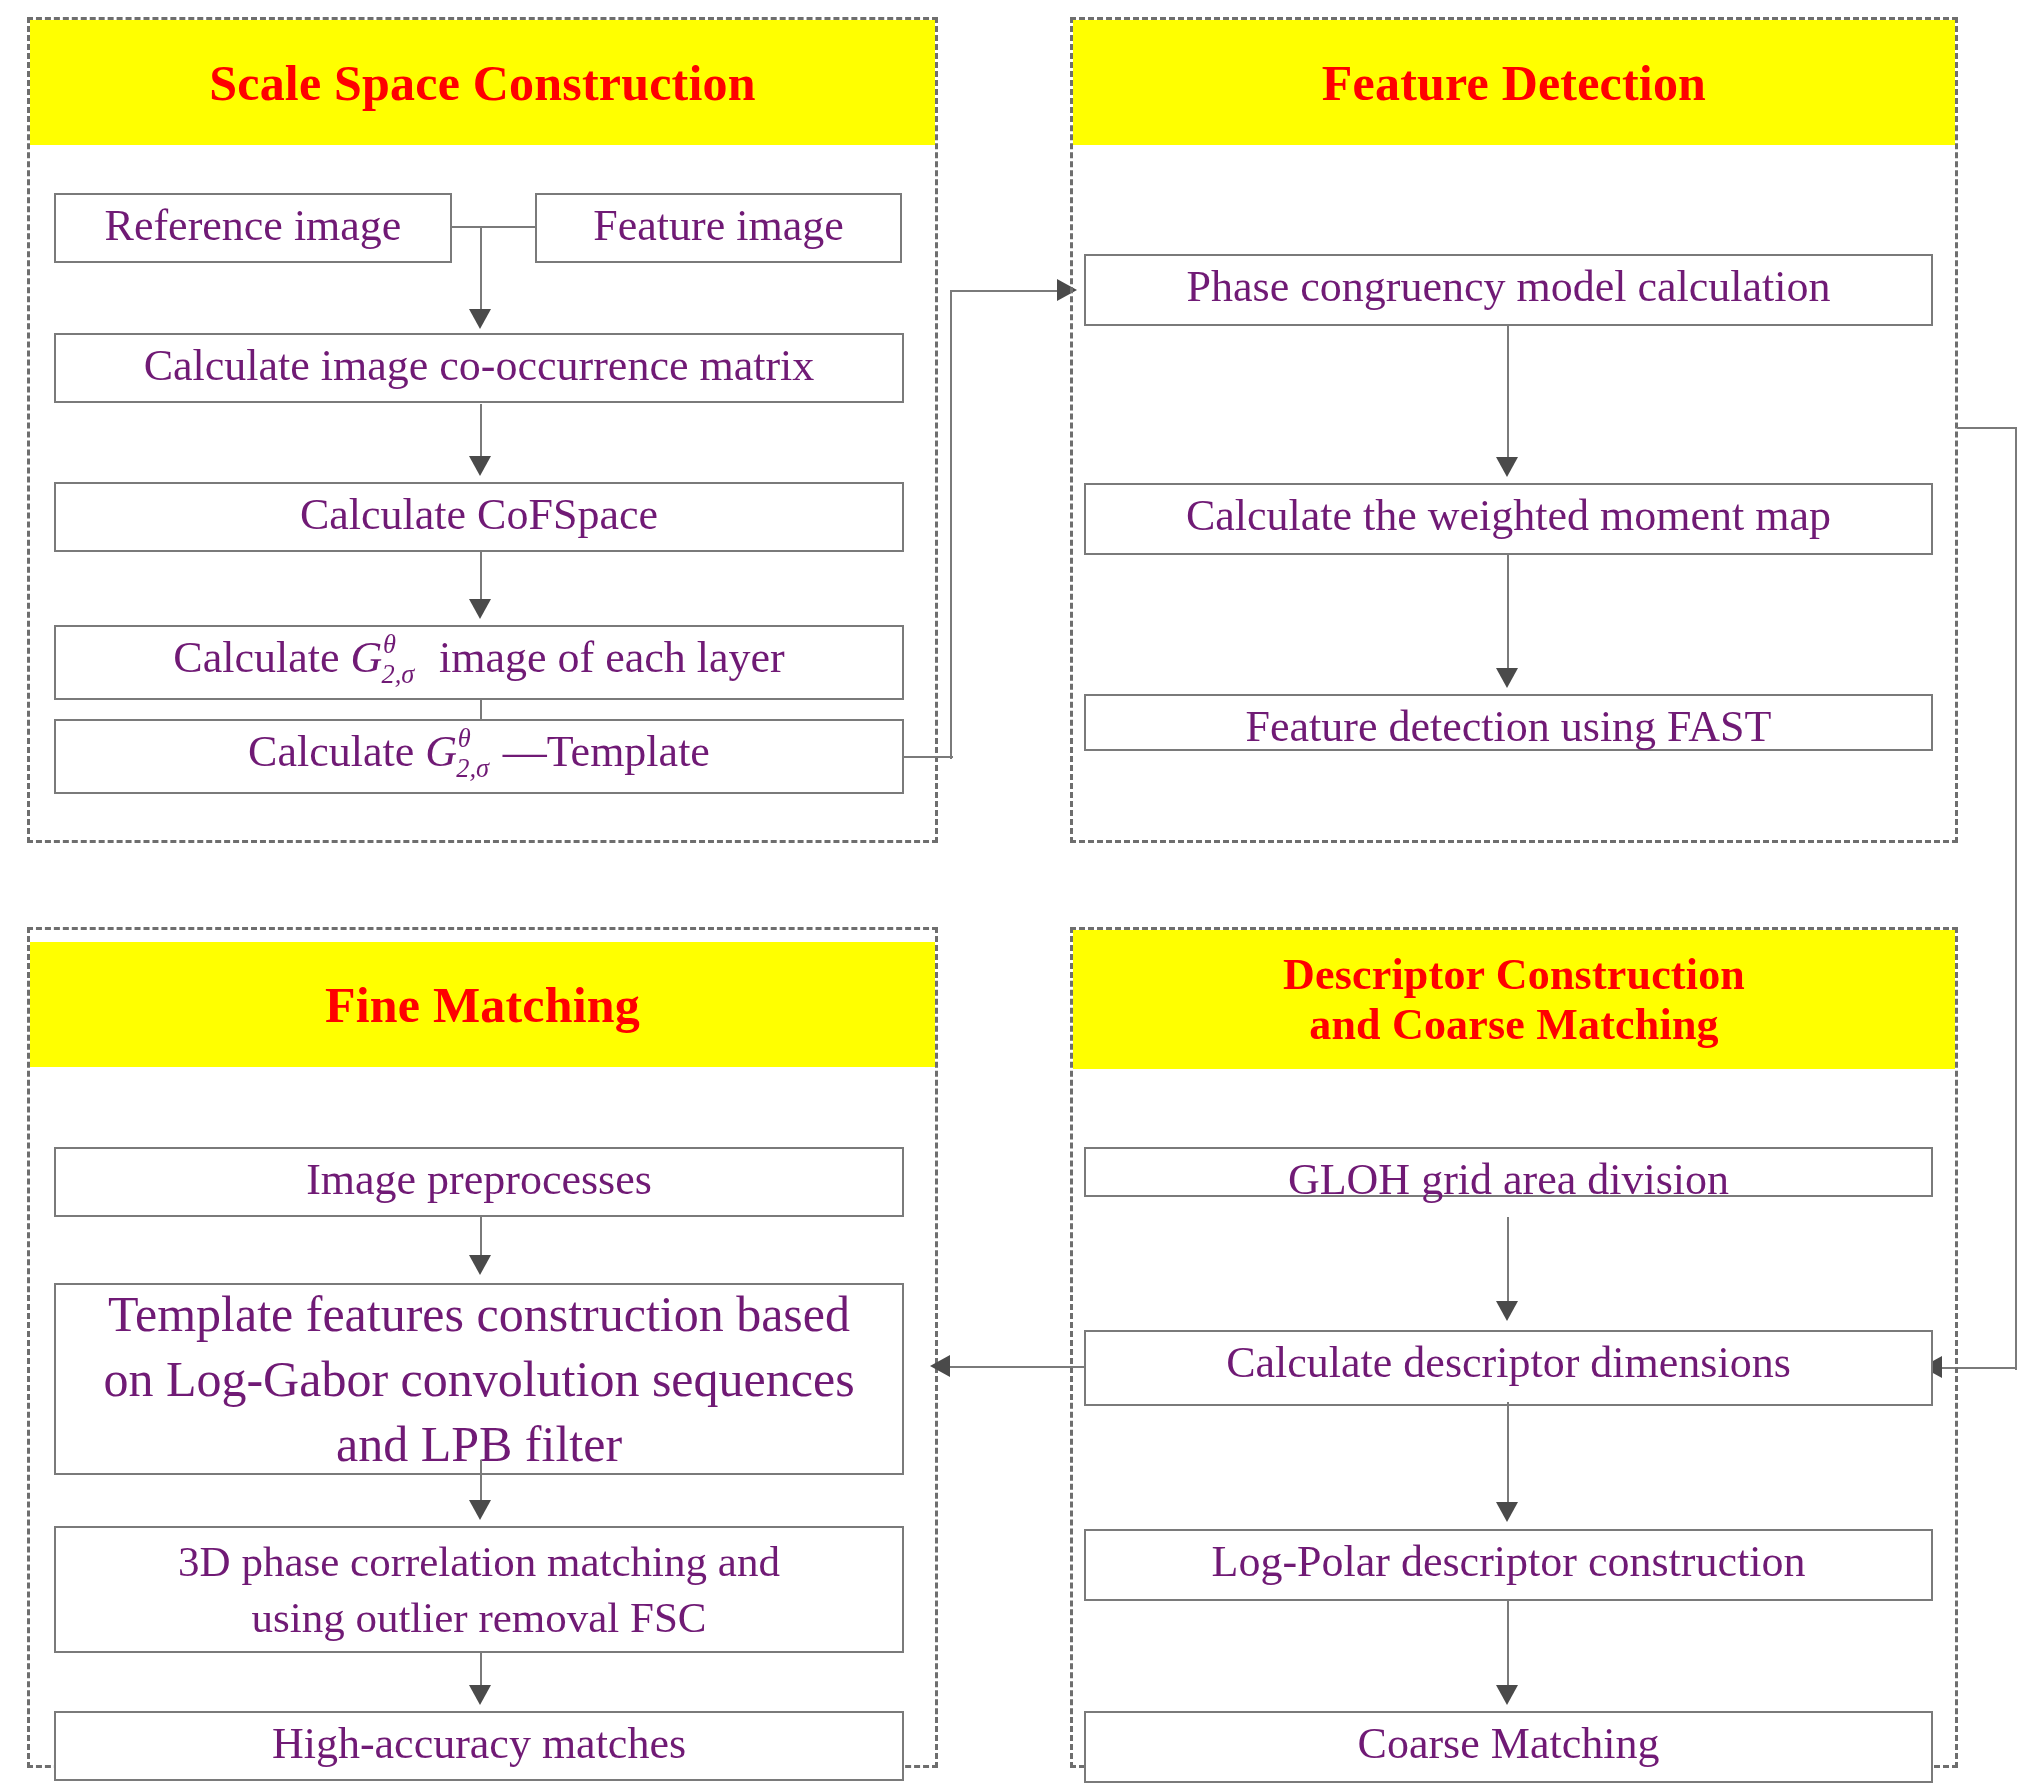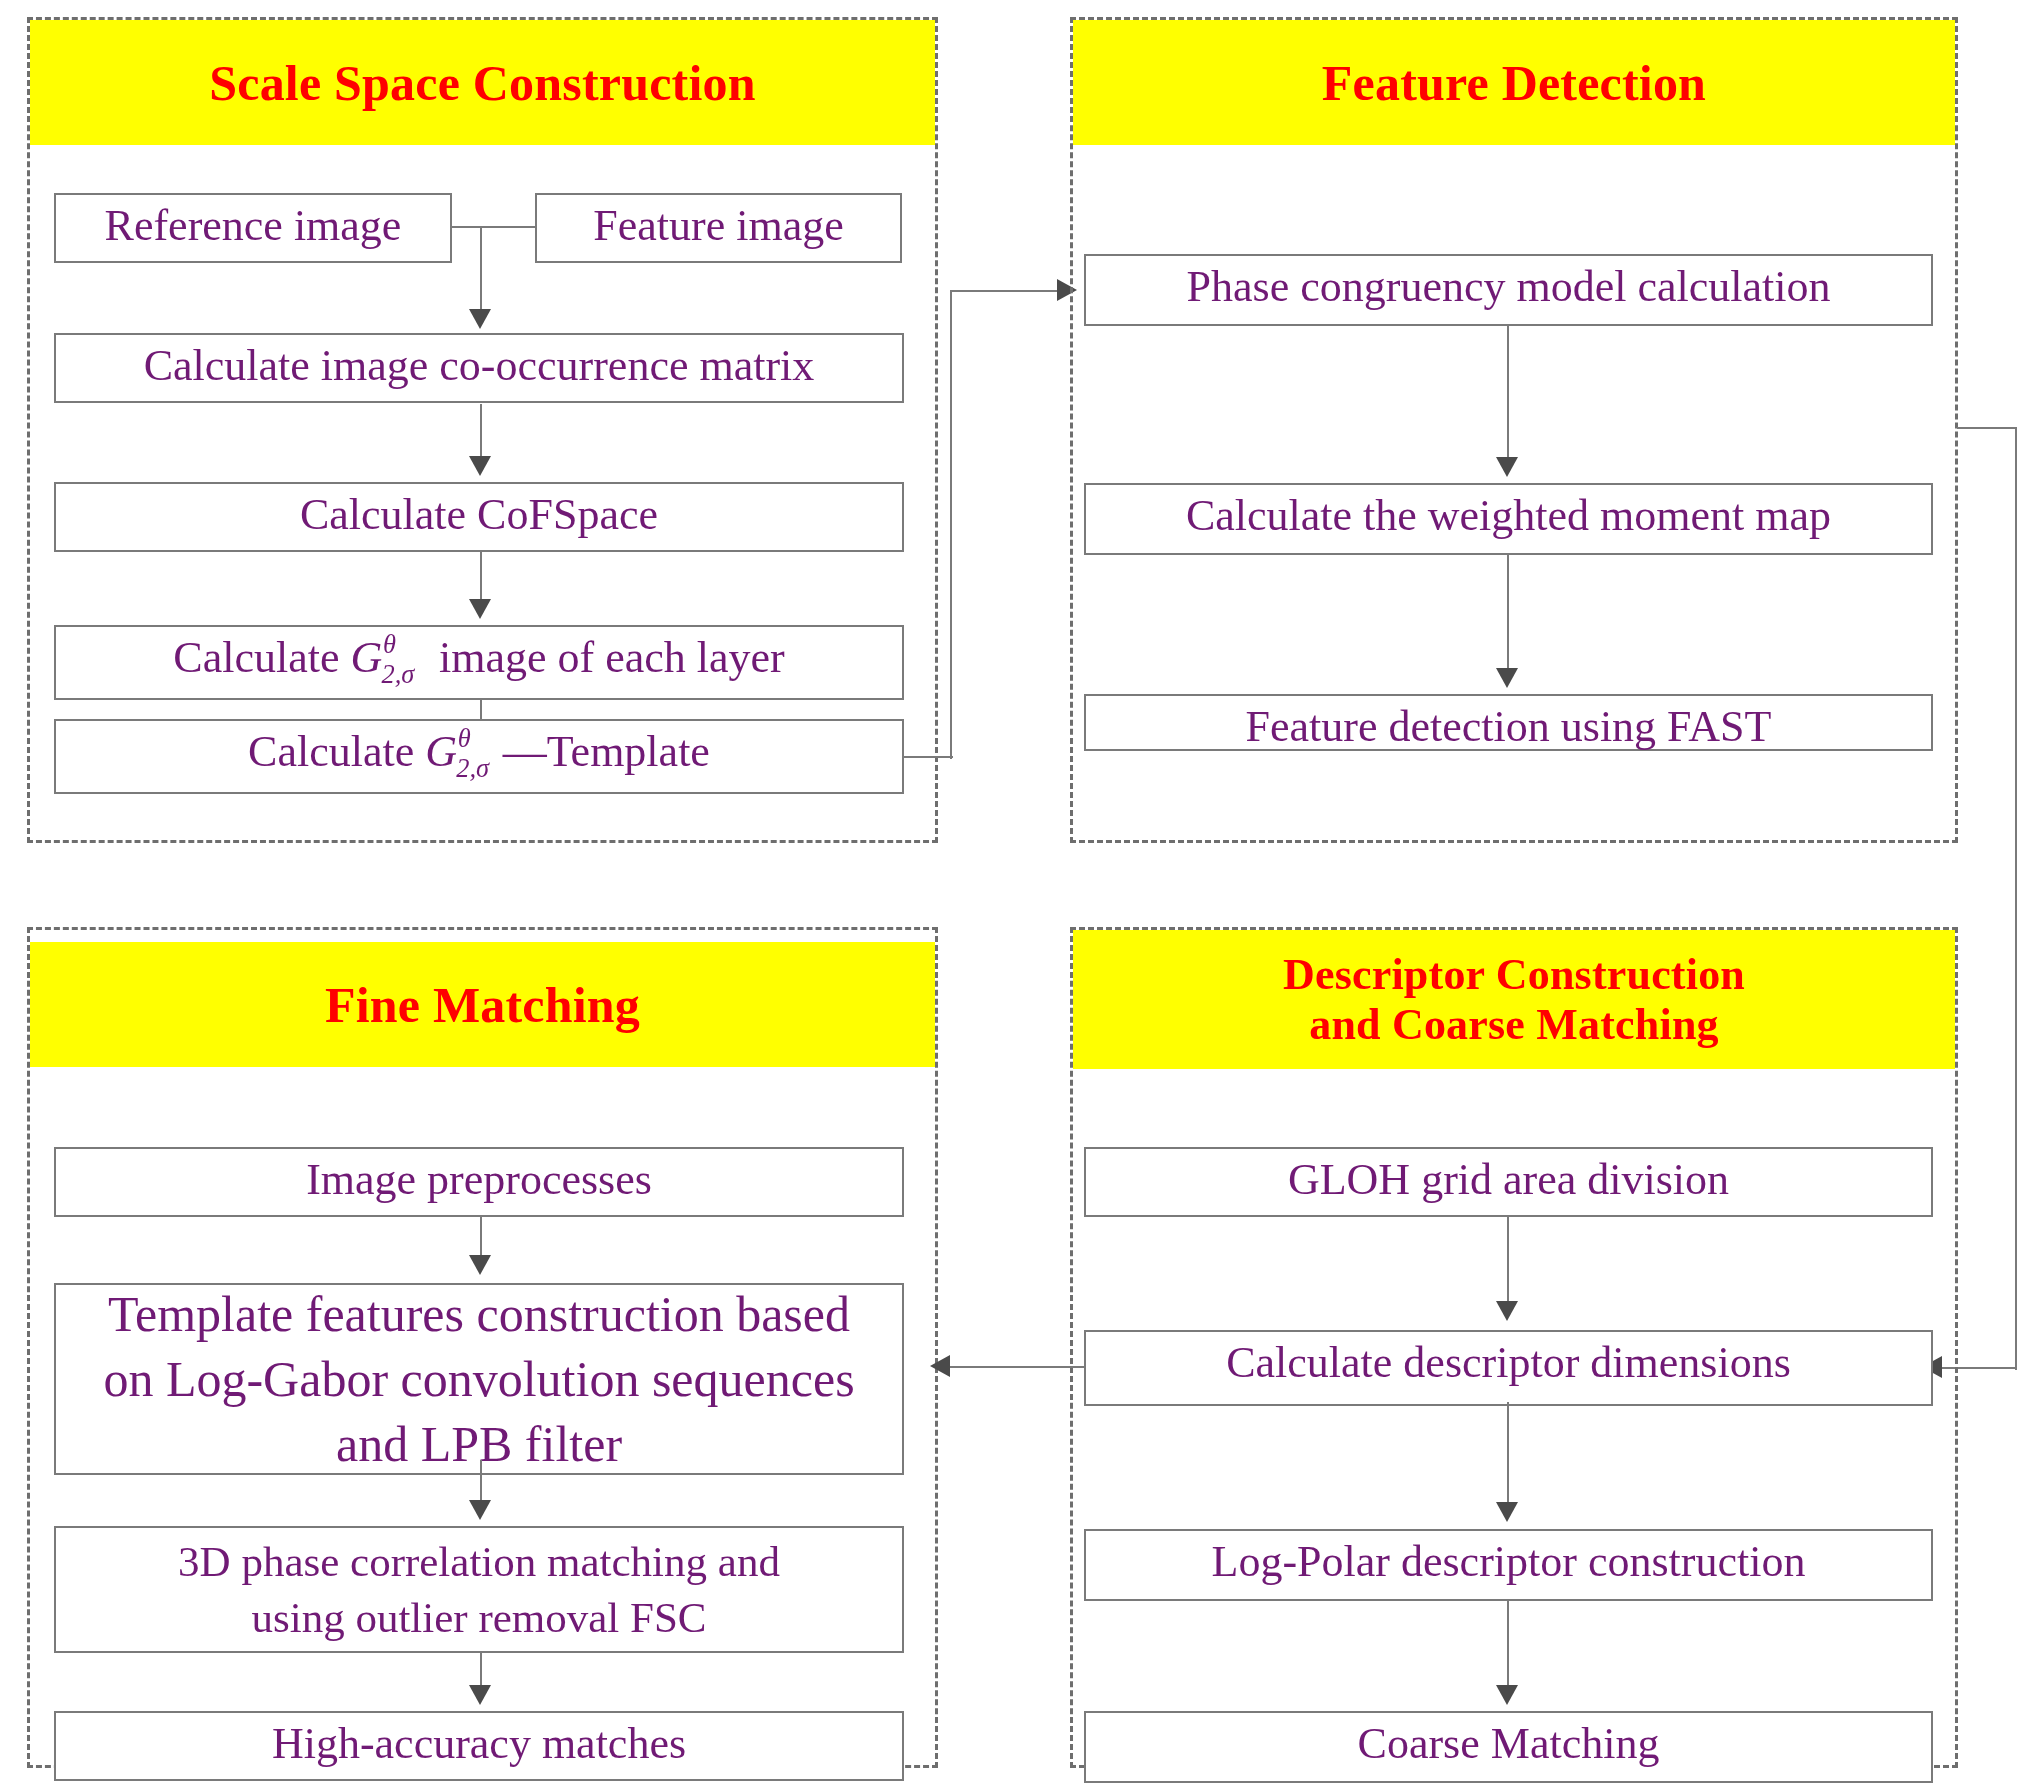--- a/index.html
+++ b/index.html
@@ -235,21 +235,21 @@
     <span>High-accuracy matches</span>
   </div>
 
   <div class="panel" style="left:1070px; top:927px; width:888px; height:841px;">
     <div class="panel-header" style="height:139px; font-size:44px; flex-direction:column;">
       <span class="hdr-line">Descriptor Construction</span>
       <span class="hdr-line">and Coarse Matching</span>
     </div>
   </div>
 
-  <div class="pbox" style="left:1084px; top:1147px; width:849px; height:70px; font-size:44px;">
+  <div class="pbox" style="left:1084px; top:1147px; width:849px; height:50px; font-size:44px;">
     <span>GLOH grid area division</span>
   </div>
 
   <div class="vline" style="left:1507px; top:1217px; height:92px;"></div>
   <div class="arrow-down" style="left:1496px; top:1301px;"></div>
 
   <div class="pbox" style="left:1084px; top:1330px; width:849px; height:76px; font-size:44px;">
     <span>Calculate descriptor dimensions</span>
   </div>
 

